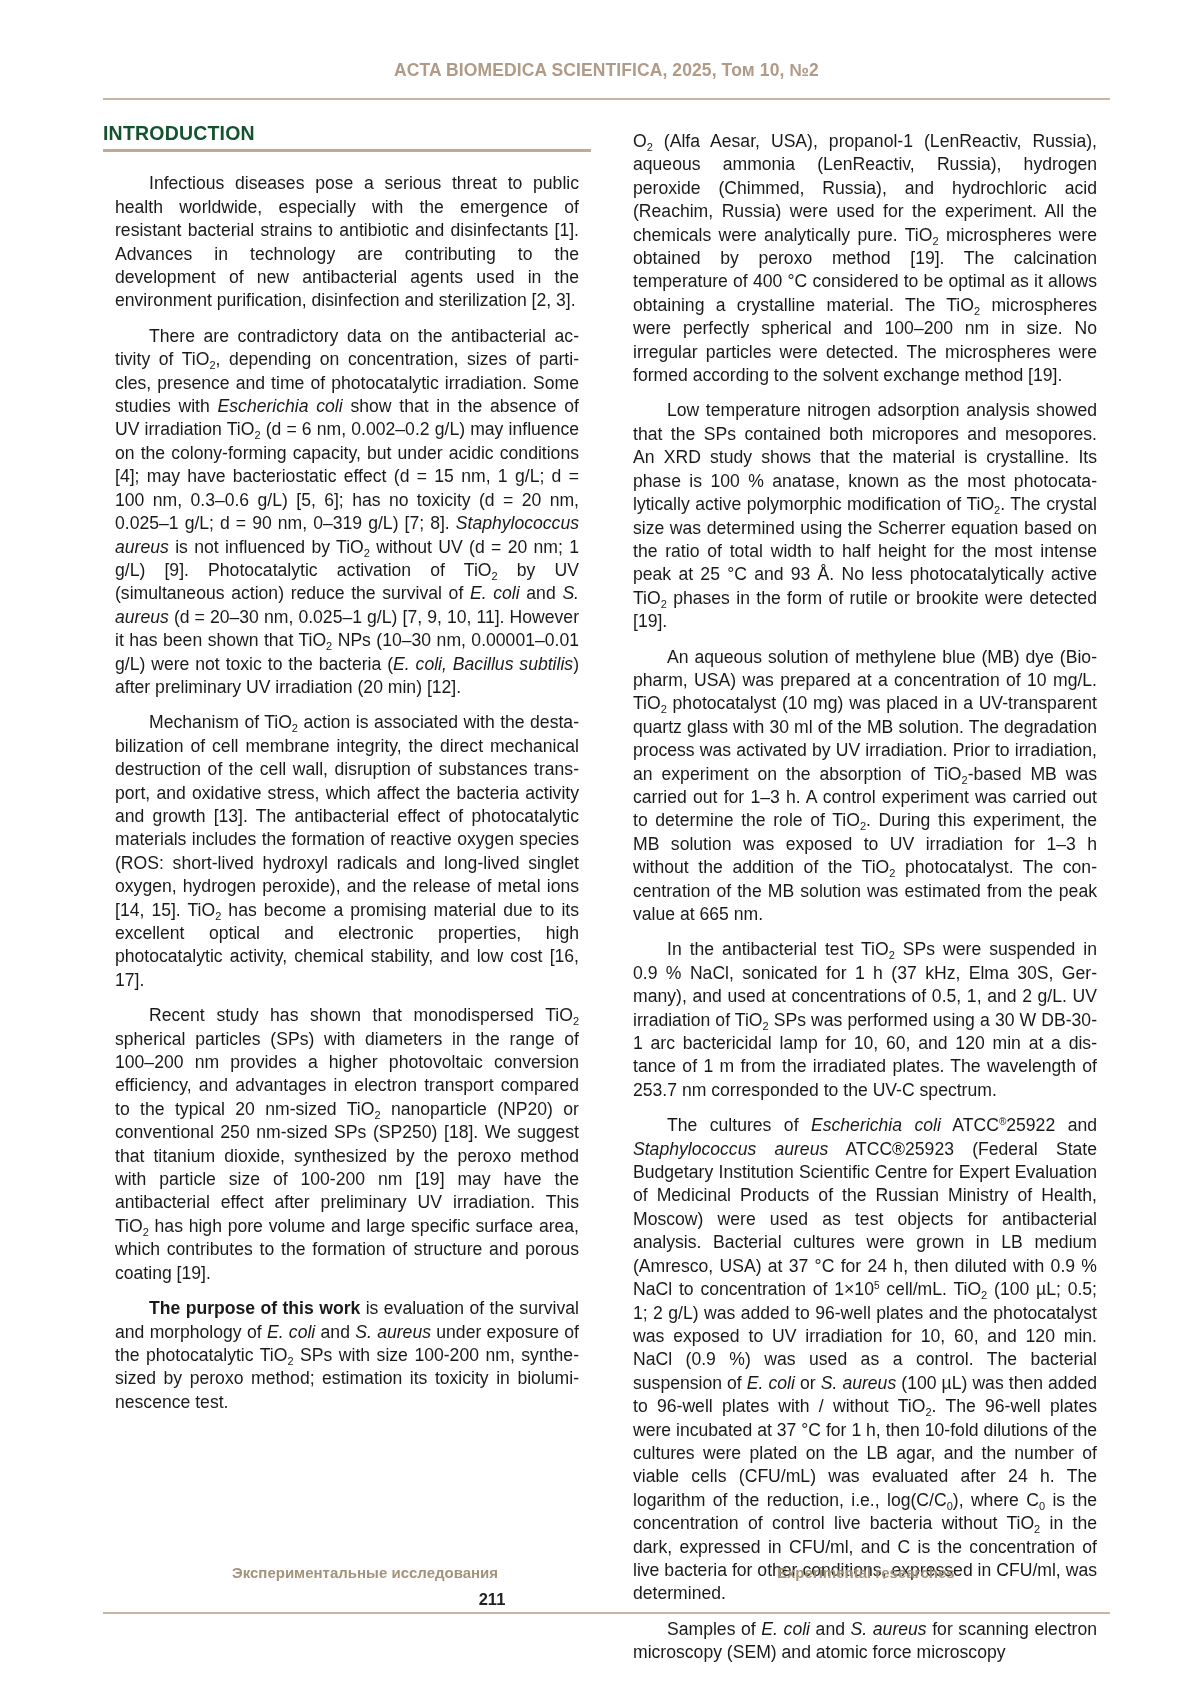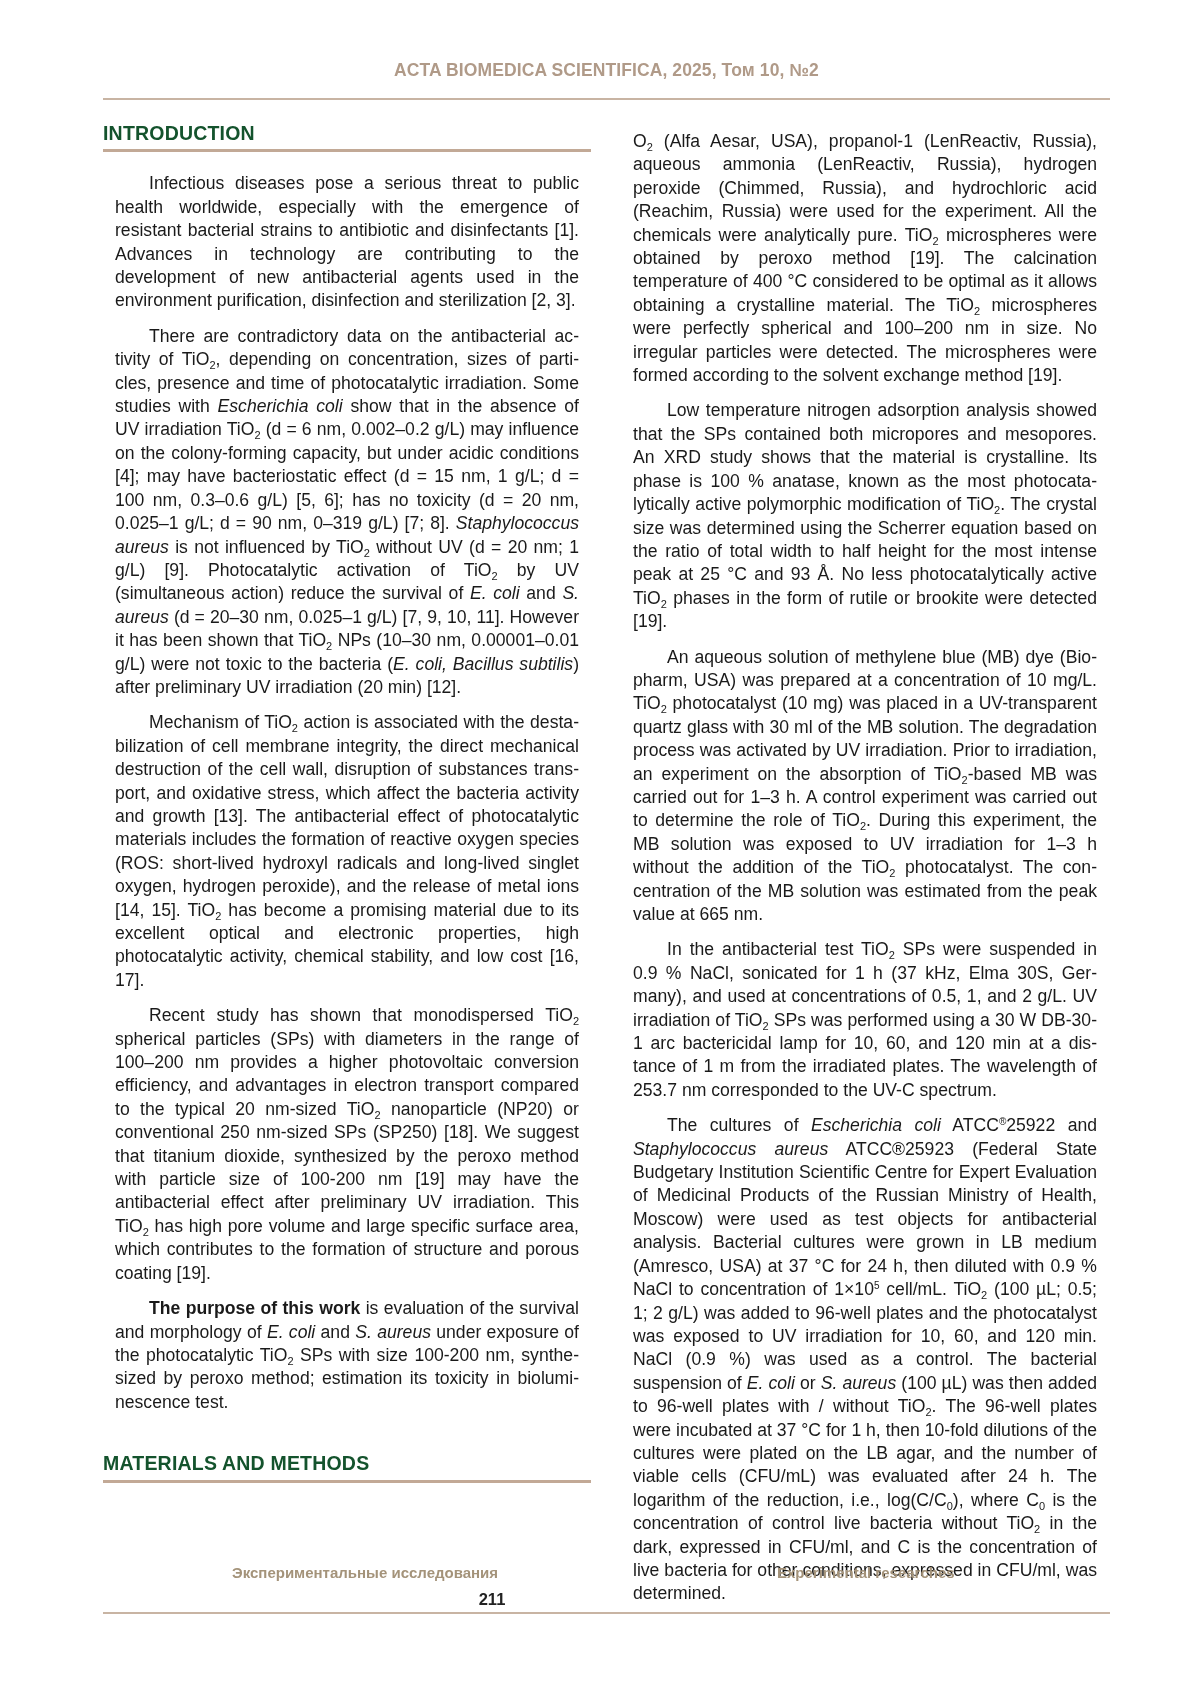--- a/index.html
+++ b/index.html
@@ -57,27 +57,27 @@
 <div class="running-head">ACTA BIOMEDICA SCIENTIFICA, 2025, Том 10, №2</div>
 <div class="head-rule"></div>
 
 <div class="col col-left">
   <h2 class="section-title">INTRODUCTION</h2>
   <p>Infectious diseases pose a serious threat to public health worldwide, especially with the emergence of resistant bac­terial strains to antibiotic and disinfectants [1]. Advances in technology are contributing to the development of new antibacterial agents used in the environment purification, disinfection and sterilization [2, 3].</p>
   <p>There are contradictory data on the antibacterial ac­tivity of TiO<sub>2</sub>, depending on concentration, sizes of parti­cles, presence and time of photocatalytic irradiation. Some studies with <i>Escherichia coli</i> show that in the absence of UV irradiation TiO<sub>2</sub> (d = 6 nm, 0.002–0.2 g/L) may influence on the colony-forming capacity, but under acidic condi­tions [4]; may have bacteriostatic effect (d = 15 nm, 1 g/L; d = 100 nm, 0.3–0.6 g/L) [5, 6]; has no toxicity (d = 20 nm, 0.025–1 g/L; d = 90 nm, 0–319 g/L) [7; 8]. <i>Staphylococcus au­reus</i> is not influenced by TiO<sub>2</sub> without UV (d = 20 nm; 1 g/L) [9]. Photocatalytic activation of TiO<sub>2</sub> by UV (simultaneous action) reduce the survival of <i>E. coli</i> and <i>S. aureus</i> (d = 20–30 nm, 0.025–1 g/L) [7, 9, 10, 11]. However it has been shown that TiO<sub>2</sub> NPs (10–30 nm, 0.00001–0.01 g/L) were not toxic to the bacteria (<i>E. coli, Bacillus subtilis</i>) after preliminary UV irradiation (20 min) [12].</p>
   <p>Mechanism of TiO<sub>2</sub> action is associated with the desta­bilization of cell membrane integrity, the direct mechanical destruction of the cell wall, disruption of substances trans­port, and oxidative stress, which affect the bacteria activity and growth [13]. The antibacterial effect of photocatalytic materials includes the formation of reactive oxygen species (ROS: short-lived hydroxyl radicals and long-lived singlet ox­ygen, hydrogen peroxide), and the release of metal ions [14, 15]. TiO<sub>2</sub> has become a promising material due to its excel­lent optical and electronic properties, high photocatalytic activity, chemical stability, and low cost [16, 17].</p>
   <p>Recent study has shown that monodispersed TiO<sub>2</sub> spherical particles (SPs) with diameters in the range of 100–200 nm provides a higher photovoltaic conversion efficiency, and advantages in electron transport compared to the typ­ical 20 nm-sized TiO<sub>2</sub> nanoparticle (NP20) or conventional 250 nm-sized SPs (SP250) [18]. We suggest that titanium di­oxide, synthesized by the peroxo method with particle size of 100-200 nm [19] may have the antibacterial effect after preliminary UV irradiation. This TiO<sub>2</sub> has high pore volume and large specific surface area, which contributes to the for­mation of structure and porous coating [19].</p>
   <p><b>The purpose of this work</b> is evaluation of the surviv­al and morphology of <i>E. coli</i> and <i>S. aureus</i> under exposure of the photocatalytic TiO<sub>2</sub> SPs with size 100-200 nm, synthe­sized by peroxo method; estimation its toxicity in biolumi­nescence test.</p>
-  <h2 class="section-title mm">MATERIALS AND METHODS</h2>
 </div>
 
 <div class="col col-right">
   <p class="noindent" id="mm-p1-right">O<sub>2</sub> (Alfa Aesar, USA), propanol-1 (LenReactiv, Russia), aqueous ammo­nia (LenReactiv, Russia), hydrogen peroxide (Chimmed, Russia), and hydrochloric acid (Reachim, Russia) were used for the experiment. All the chemicals were analyt­ically pure. TiO<sub>2</sub> microspheres were obtained by peroxo method [19]. The calcination temperature of 400 °C con­sidered to be optimal as it allows obtaining a crystalline material. The TiO<sub>2</sub> microspheres were perfectly spherical and 100–200 nm in size. No irregular particles were detect­ed. The microspheres were formed according to the sol­vent exchange method [19].</p>
   <p>Low temperature nitrogen adsorption analysis showed that the SPs contained both micropores and mes­opores. An XRD study shows that the material is crystalline. Its phase is 100 % anatase, known as the most photocata­lytically active polymorphic modification of TiO<sub>2</sub>. The crys­tal size was determined using the Scherrer equation based on the ratio of total width to half height for the most in­tense peak at 25 °C and 93 Å. No less photocatalytically active TiO<sub>2</sub> phases in the form of rutile or brookite were detected [19].</p>
   <p>An aqueous solution of methylene blue (MB) dye (Bio­pharm, USA) was prepared at a concentration of 10 mg/L. TiO<sub>2</sub> photocatalyst (10 mg) was placed in a UV-transparent quartz glass with 30 ml of the MB solution. The degrada­tion process was activated by UV irradiation. Prior to irradi­ation, an experiment on the absorption of TiO<sub>2</sub>-based MB was carried out for 1–3 h. A control experiment was carried out to determine the role of TiO<sub>2</sub>. During this experiment, the MB solution was exposed to UV irradiation for 1–3 h without the addition of the TiO<sub>2</sub> photocatalyst. The con­centration of the MB solution was estimated from the peak value at 665 nm.</p>
   <p>In the antibacterial test TiO<sub>2</sub> SPs were suspended in 0.9 % NaCl, sonicated for 1 h (37 kHz, Elma 30S, Ger­many), and used at concentrations of 0.5, 1, and 2 g/L. UV irradiation of TiO<sub>2</sub> SPs was performed using a 30 W DB-30-1 arc bactericidal lamp for 10, 60, and 120 min at a dis­tance of 1 m from the irradiated plates. The wavelength of 253.7 nm corresponded to the UV-C spectrum.</p>
   <p>The cultures of <i>Escherichia coli</i> ATCC<sup>®</sup>25922 and <i>Staph­ylococcus aureus</i> ATCC®25923 (Federal State Budgetary Institution Scientific Centre for Expert Evaluation of Medic­inal Products of the Russian Ministry of Health, Moscow) were used as test objects for antibacterial analysis. Bac­terial cultures were grown in LB medium (Amresco, USA) at 37 °C for 24 h, then diluted with 0.9 % NaCl to concentra­tion of 1×10<sup>5</sup> cell/mL. TiO<sub>2</sub> (100 µL; 0.5; 1; 2 g/L) was added to 96-well plates and the photocatalyst was exposed to UV irradiation for 10, 60, and 120 min. NaCl (0.9 %) was used as a control. The bacterial suspension of <i>E. coli</i> or <i>S. aureus</i> (100 µL) was then added to 96-well plates with / without TiO<sub>2</sub>. The 96-well plates were incubated at 37 °C for 1 h, then 10-fold dilutions of the cultures were plated on the LB agar, and the number of viable cells (CFU/mL) was evaluat­ed after 24 h. The logarithm of the reduction, i.e., log(C/C<sub>0</sub>), where C<sub>0</sub> is the concentration of control live bacteria with­out TiO<sub>2</sub> in the dark, expressed in CFU/ml, and C is the con­centration of live bacteria for other conditions, expressed in CFU/ml, was determined.</p>
+  <p>Samples of <i>E. coli</i> and <i>S. aureus</i> for scanning elec­tron microscopy (SEM) and atomic force microscopy</p>
 </div>
 
 <div class="page-num">211</div>
 <div class="foot-rule"></div>
 <div class="foot-left">Экспериментальные исследования</div>
 <div class="foot-right">Experimental researches</div>
 
 </body></html>

